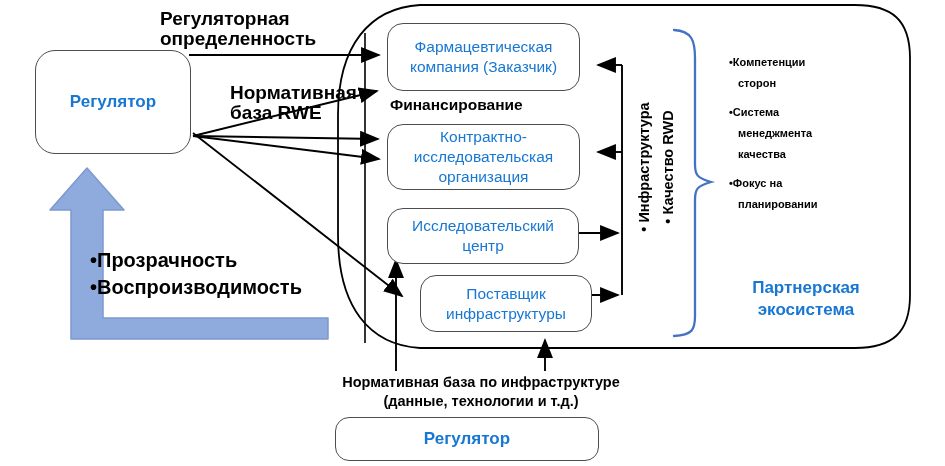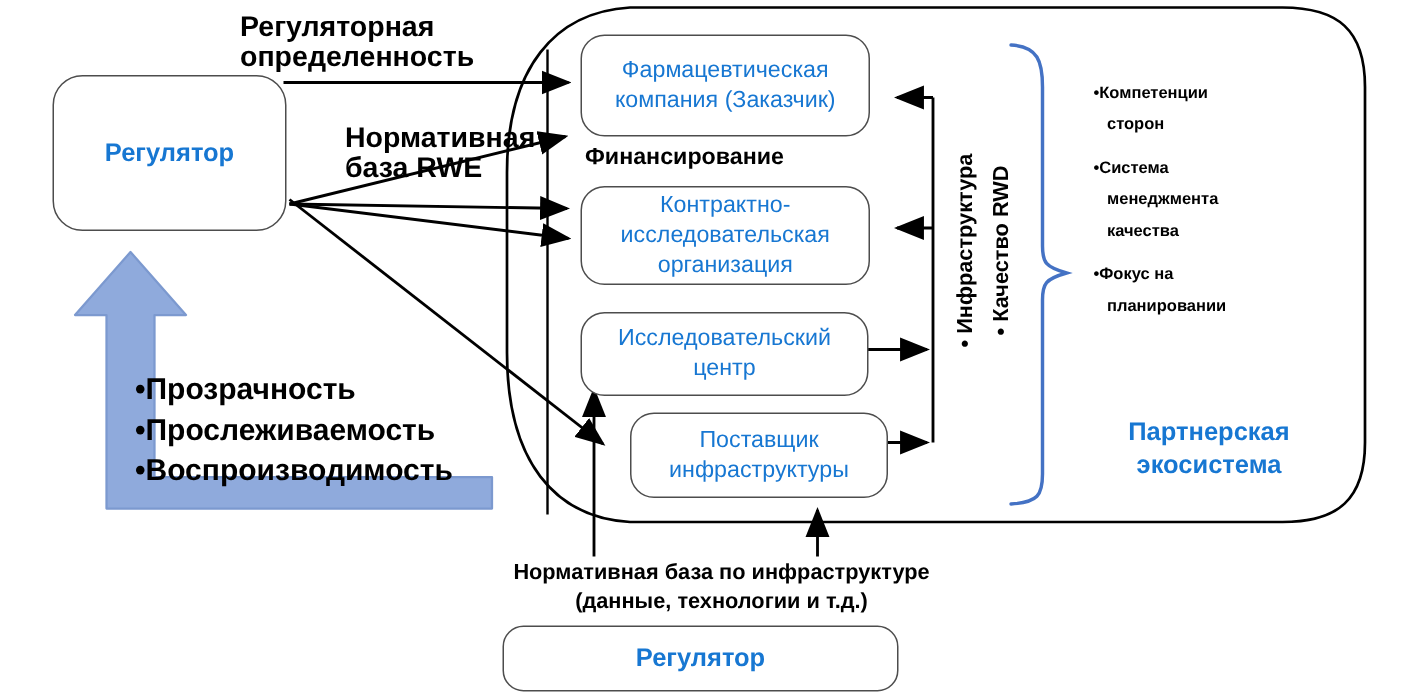--- a/index.html
+++ b/index.html
@@ -88,21 +88,20 @@
     <span>Регулятор</span>
   </div>
 
   <div class="elabel pre" style="left:160px;top:9px;">Регуляторная
 определенность</div>
   <div class="elabel pre" style="left:194px;top:83px;margin-left:36px;">Нормативная
 база RWE</div>
 
   <div class="lbullets">
     <div>•Прозрачность</div>
-    <div>•Прослеживаемость</div>
     <div>•Воспроизводимость</div>
   </div>
 
   <div class="node pre" style="left:387px;top:23px;width:191px;height:66px;">
     <span class="pre">Фармацевтическая
 компания (Заказчик)</span>
   </div>
 
   <div class="elabel" style="left:390px;top:95px;width:192px;text-align:left;font-size:15.5px;">Финансирование</div>
 

